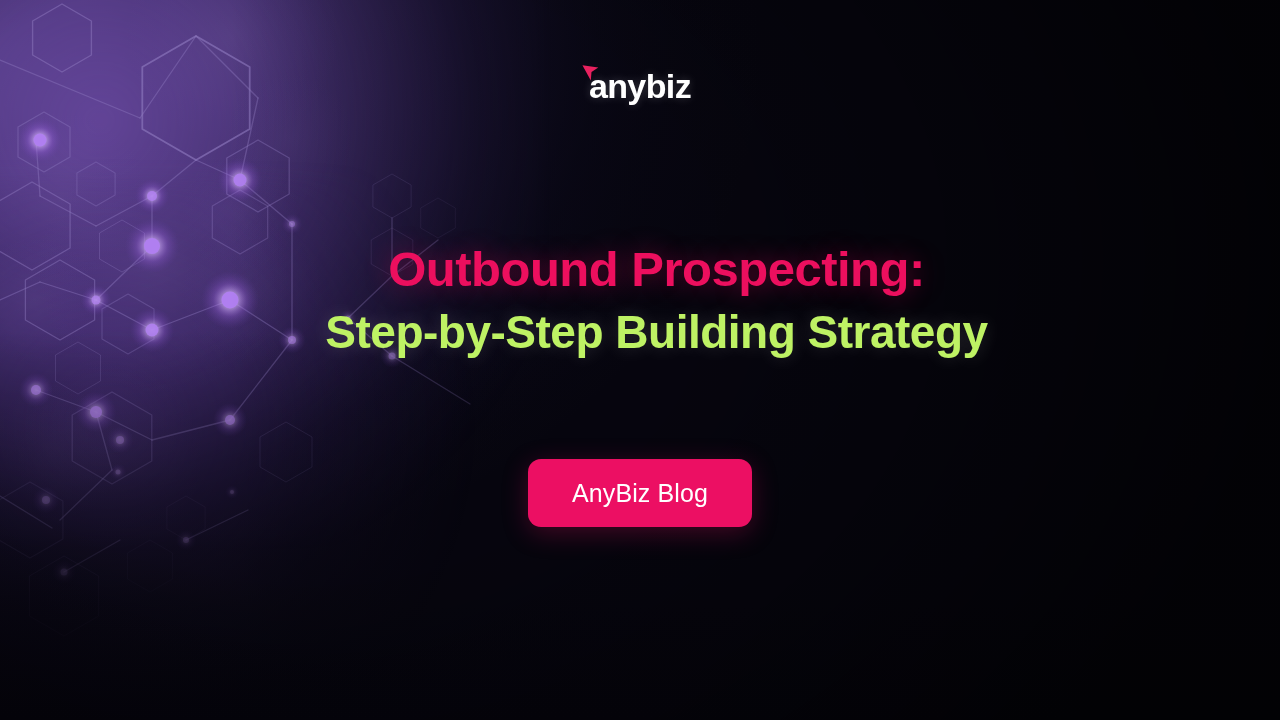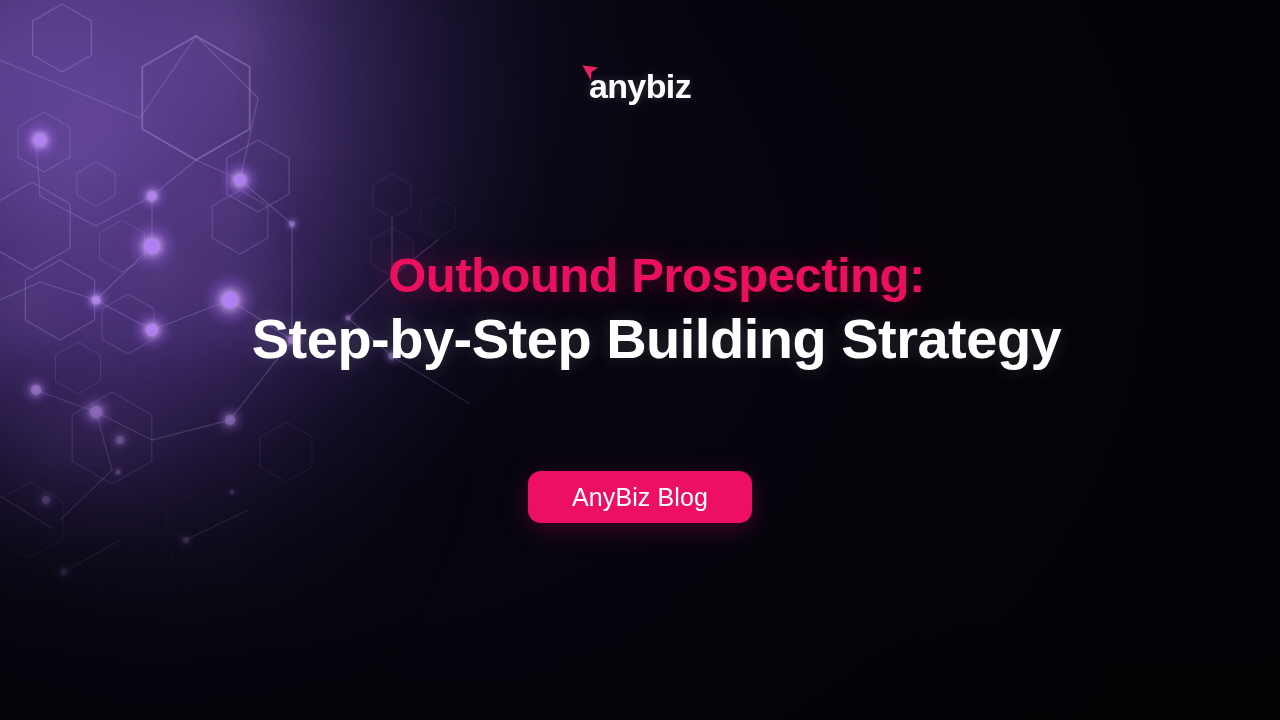--- a/index.html
+++ b/index.html
@@ -48,21 +48,21 @@
   .bg-vignette{
     position:absolute; inset:0;
     background:radial-gradient(ellipse 1000px 760px at 22% 36%, rgba(0,0,0,0) 40%, rgba(0,0,0,.30) 72%, rgba(0,0,0,.62) 100%);
   }
 
   .net{ position:absolute; left:0; top:0; width:1280px; height:720px; }
 
   
   .content{
     position:absolute; inset:0;
-    display:flex; flex-direction:column; align-items:center;gap:6px;
+    display:flex; flex-direction:column; align-items:center;
   }
 
   .logo{
     position:relative;
     margin-top:63px;
     display:flex; align-items:flex-end;
     height:40px;
   }
   .logo-cursor{ position:absolute; left:-8px; top:-2px; width:22px; height:24px; }
   .logo-word{
@@ -83,29 +83,29 @@
     letter-spacing:-0.5px;
     line-height:63px;
     white-space:nowrap;
   }
   .hl-accent{
     font-size:49px;
     color:#ec0f5e;
     text-shadow:0 0 26px rgba(236,15,94,.40);
   }
   .hl-white{
-    font-size:56px;
-    color:#ffffff;
+    font-size:46px;
+    color:#bef264;
     text-shadow:0 0 18px rgba(255,255,255,.16);
   }
 
   .cta-wrap{ margin-top:95px; }
   .cta{
     display:inline-flex; align-items:center; justify-content:center;
-    min-width:224px; height:52px;
+    min-width:224px; height:68px;
     padding:0 34px;
     background:#ec0f63;
     color:#ffffff;
     font-size:25px; font-weight:400;
     letter-spacing:.1px;
     border:none; border-radius:13px;
     cursor:pointer;
     box-shadow:0 6px 26px rgba(236,15,99,.26);
   }
 </style>

